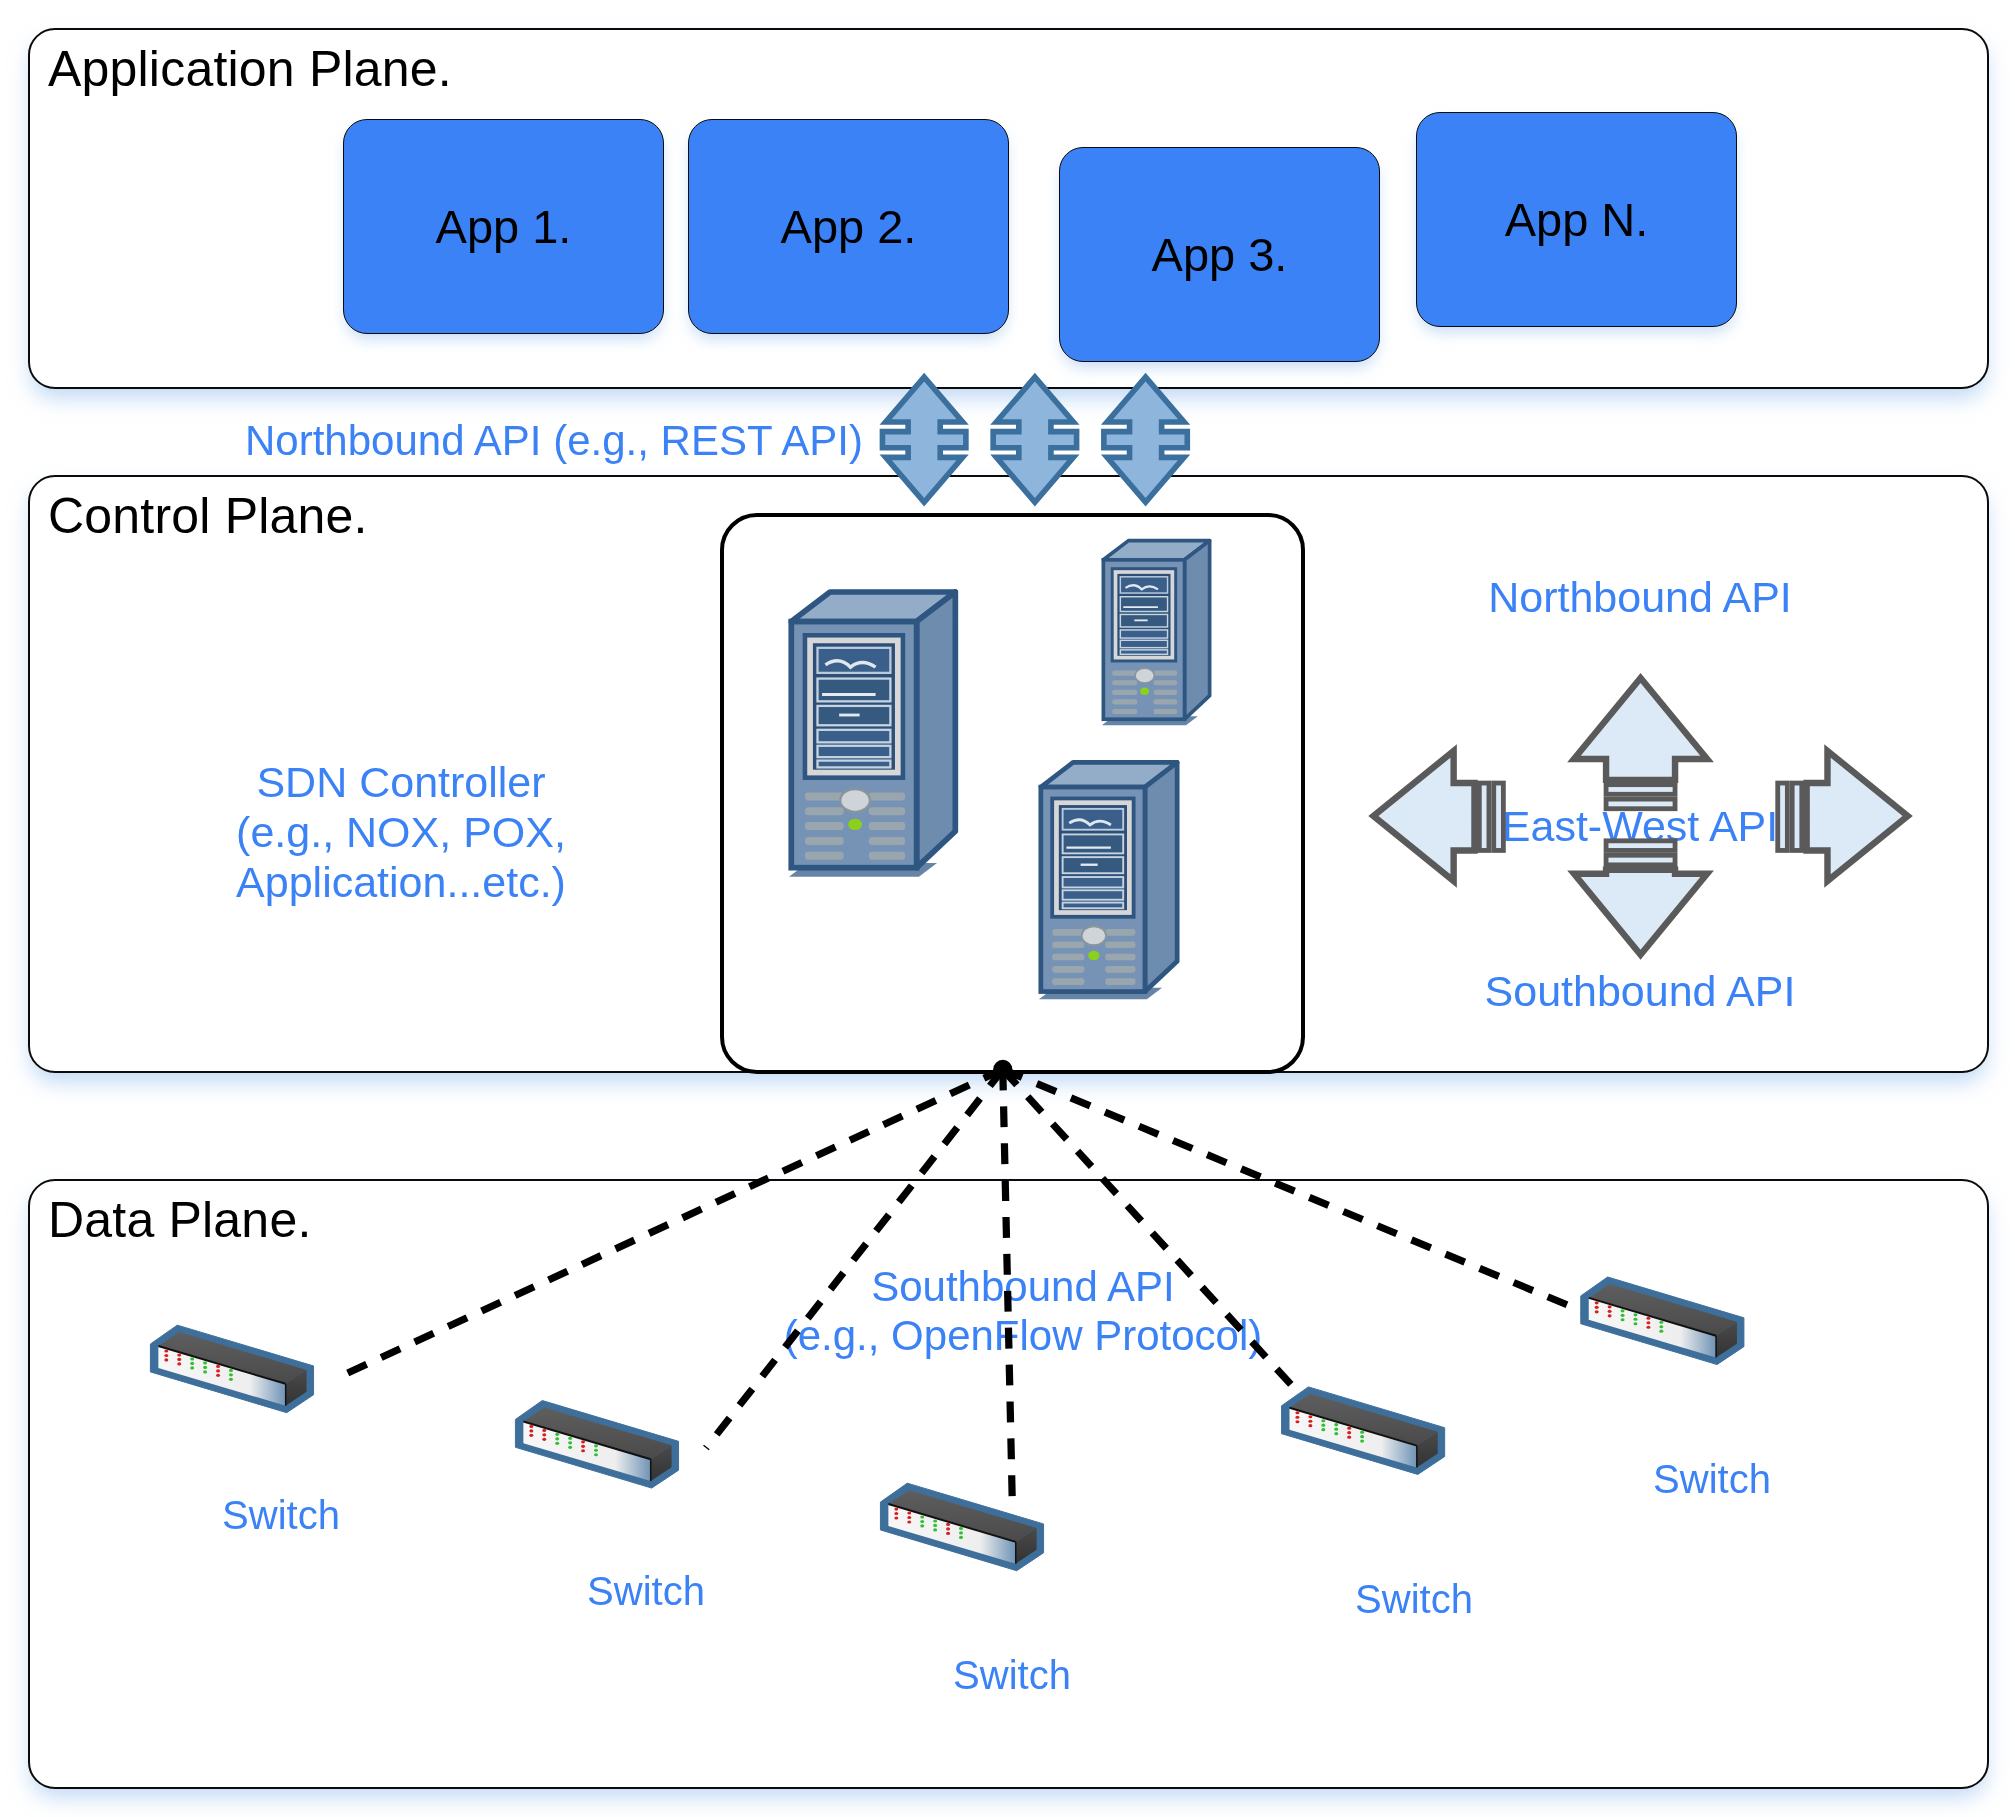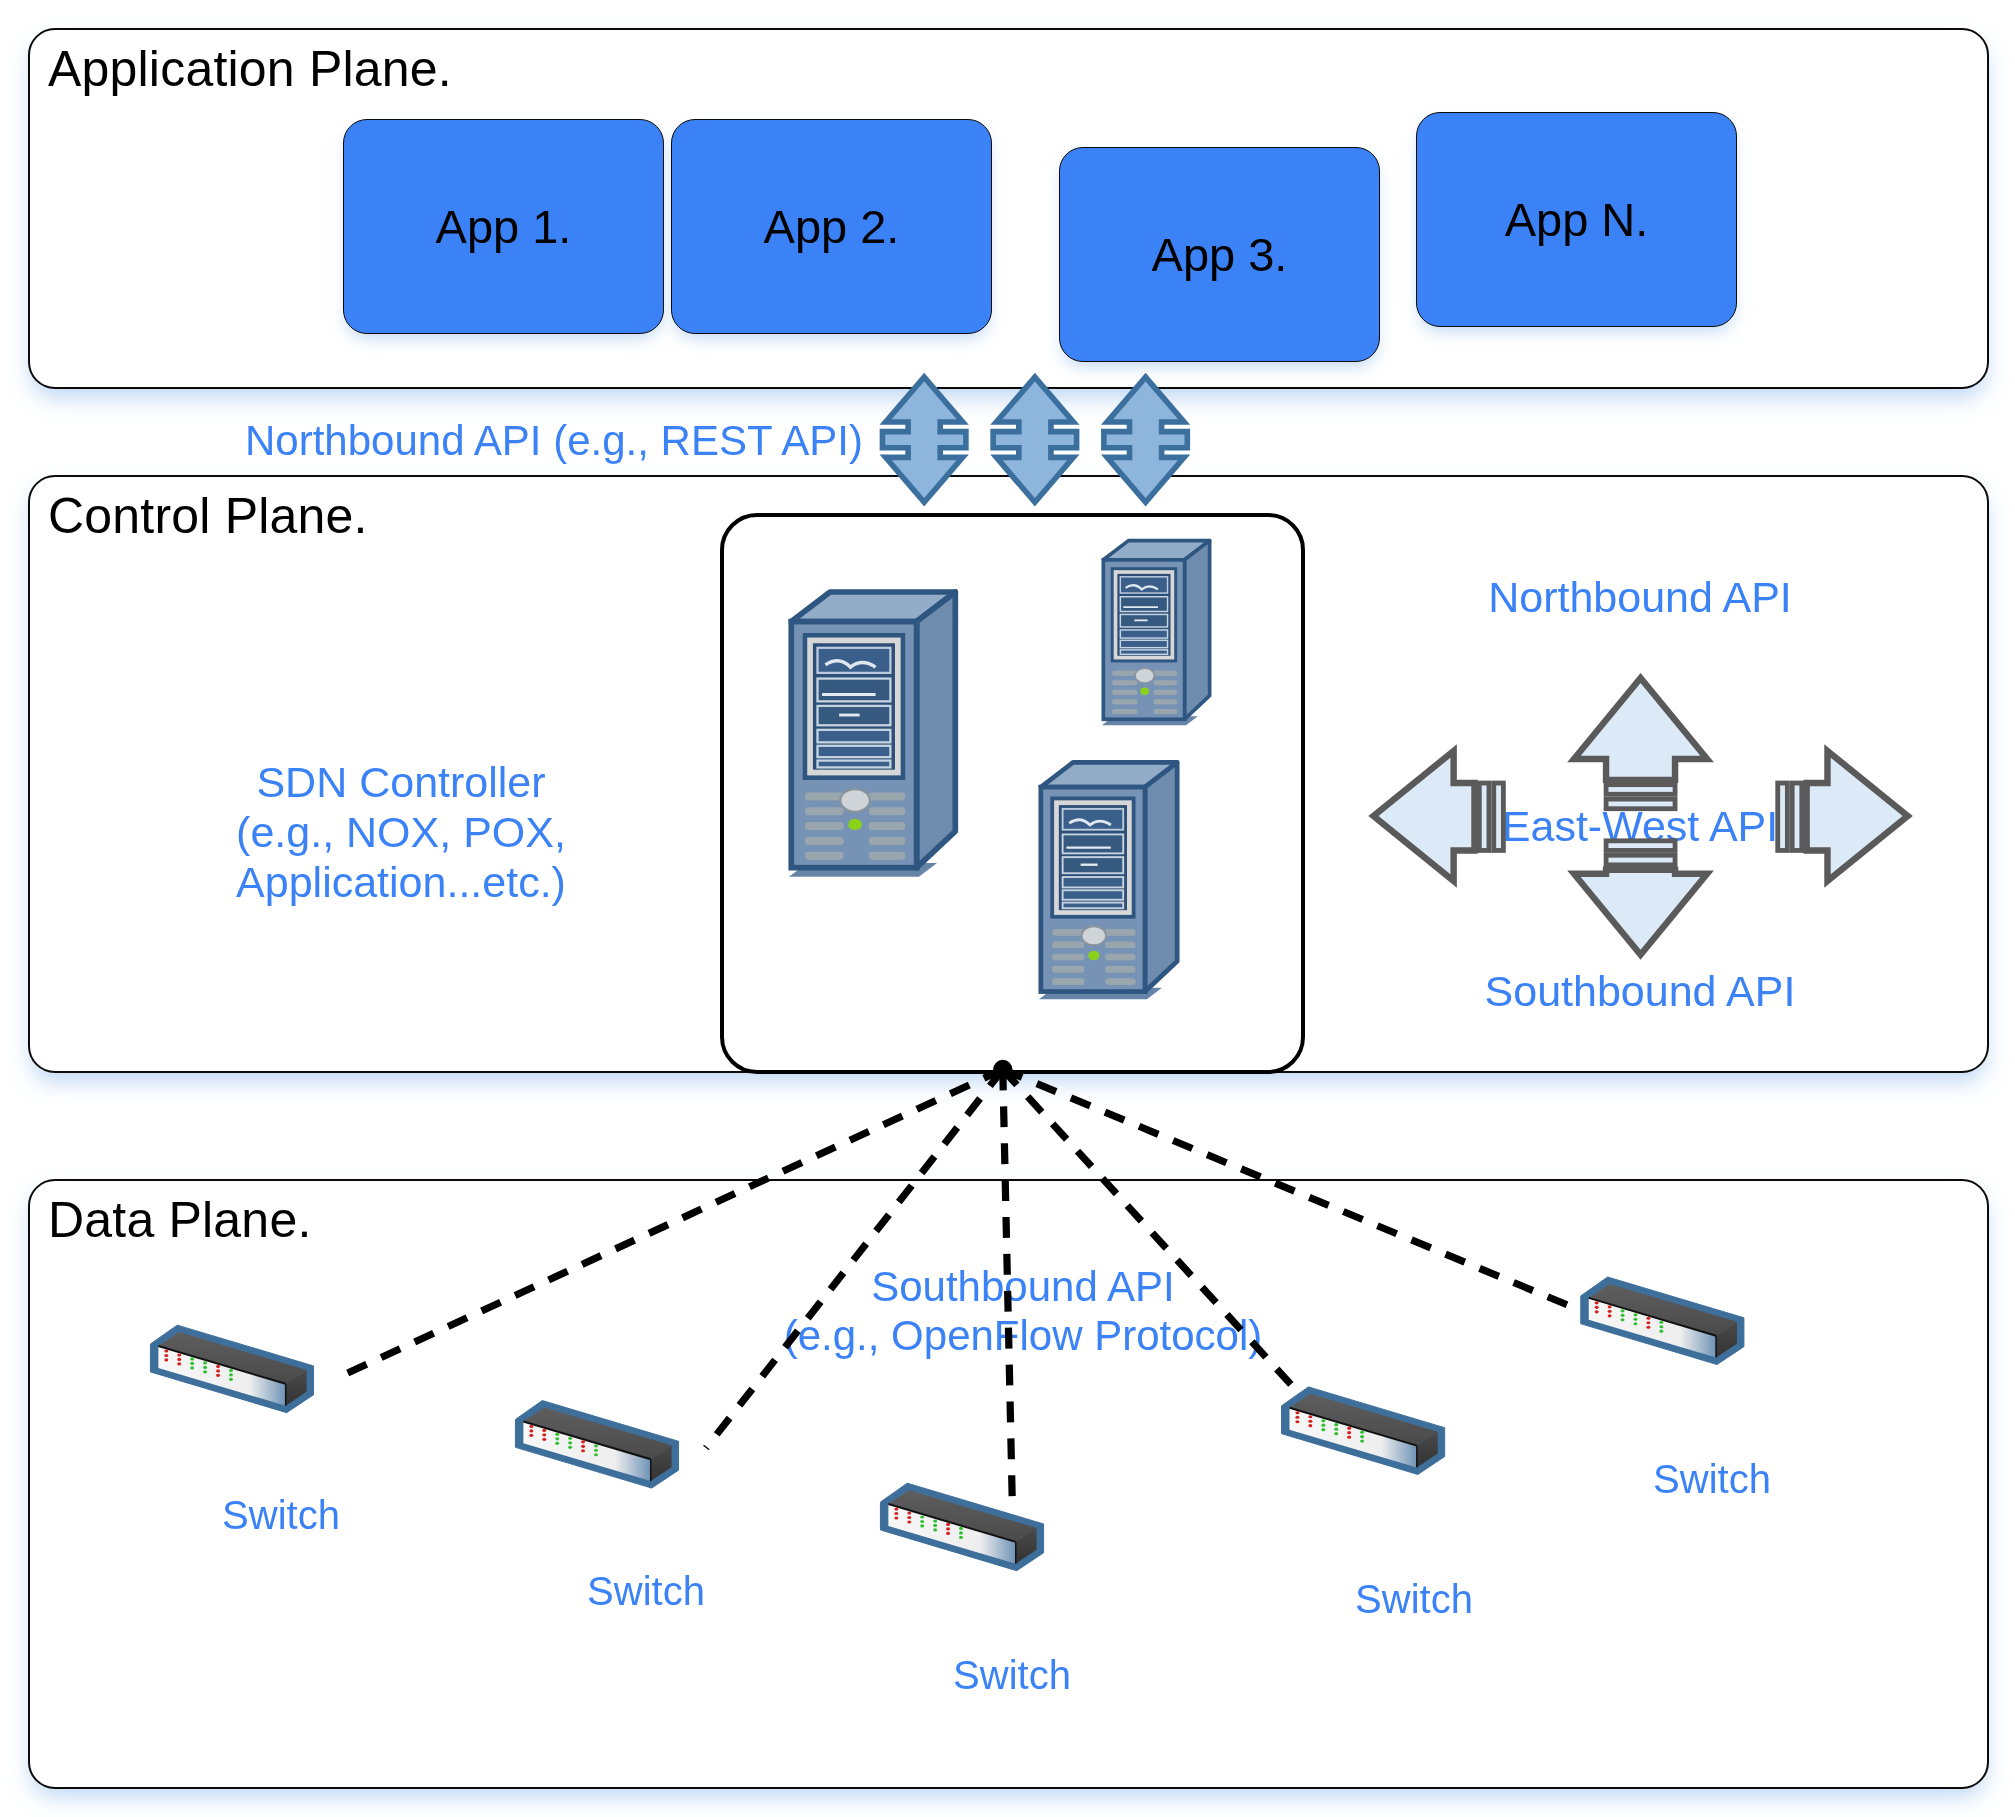--- a/index.html
+++ b/index.html
@@ -40,21 +40,21 @@
 <body>
 
 <div id="stage">
 
   <div class="plane" style="left:28px;top:28px;width:1957px;height:357px;"></div>
   <div class="plane-title" style="left:48px;top:44px;">Application Plane.</div>
 
   <div class="app-box" style="left:343px;top:119px;width:319px;height:213px;">
     <span class="app-label">App 1.</span>
   </div>
-  <div class="app-box" style="left:671px;top:119px;width:319px;height:213px;text-align:right;">
+  <div class="app-box" style="left:688px;top:119px;width:319px;height:213px;text-align:right;">
     <span class="app-label">App 2.</span>
   </div>
   <div class="app-box" style="left:1059px;top:119px;width:319px;height:213px;margin-top:28px;">
     <span class="app-label">App 3.</span>
   </div>
   <div class="app-box" style="left:1416px;top:112px;width:319px;height:213px;">
     <span class="app-label">App N.</span>
   </div>
 
   <div class="plane" style="left:28px;top:475px;width:1957px;height:594px;"></div>

